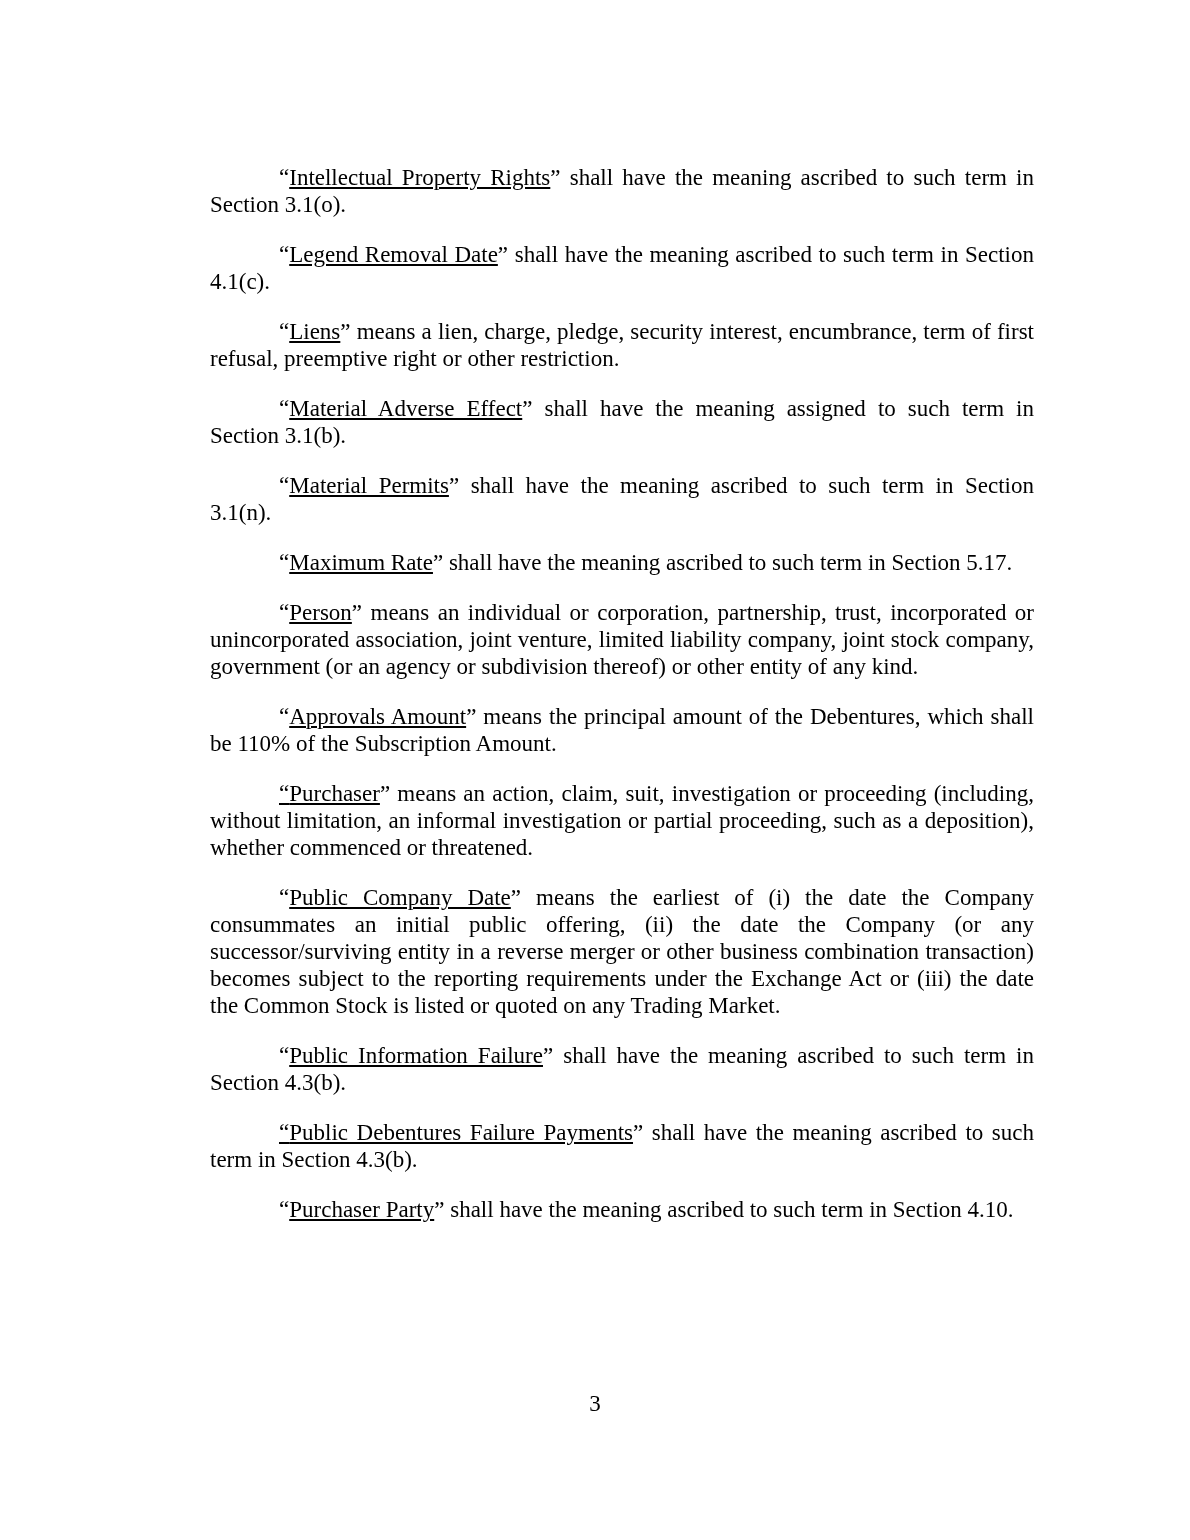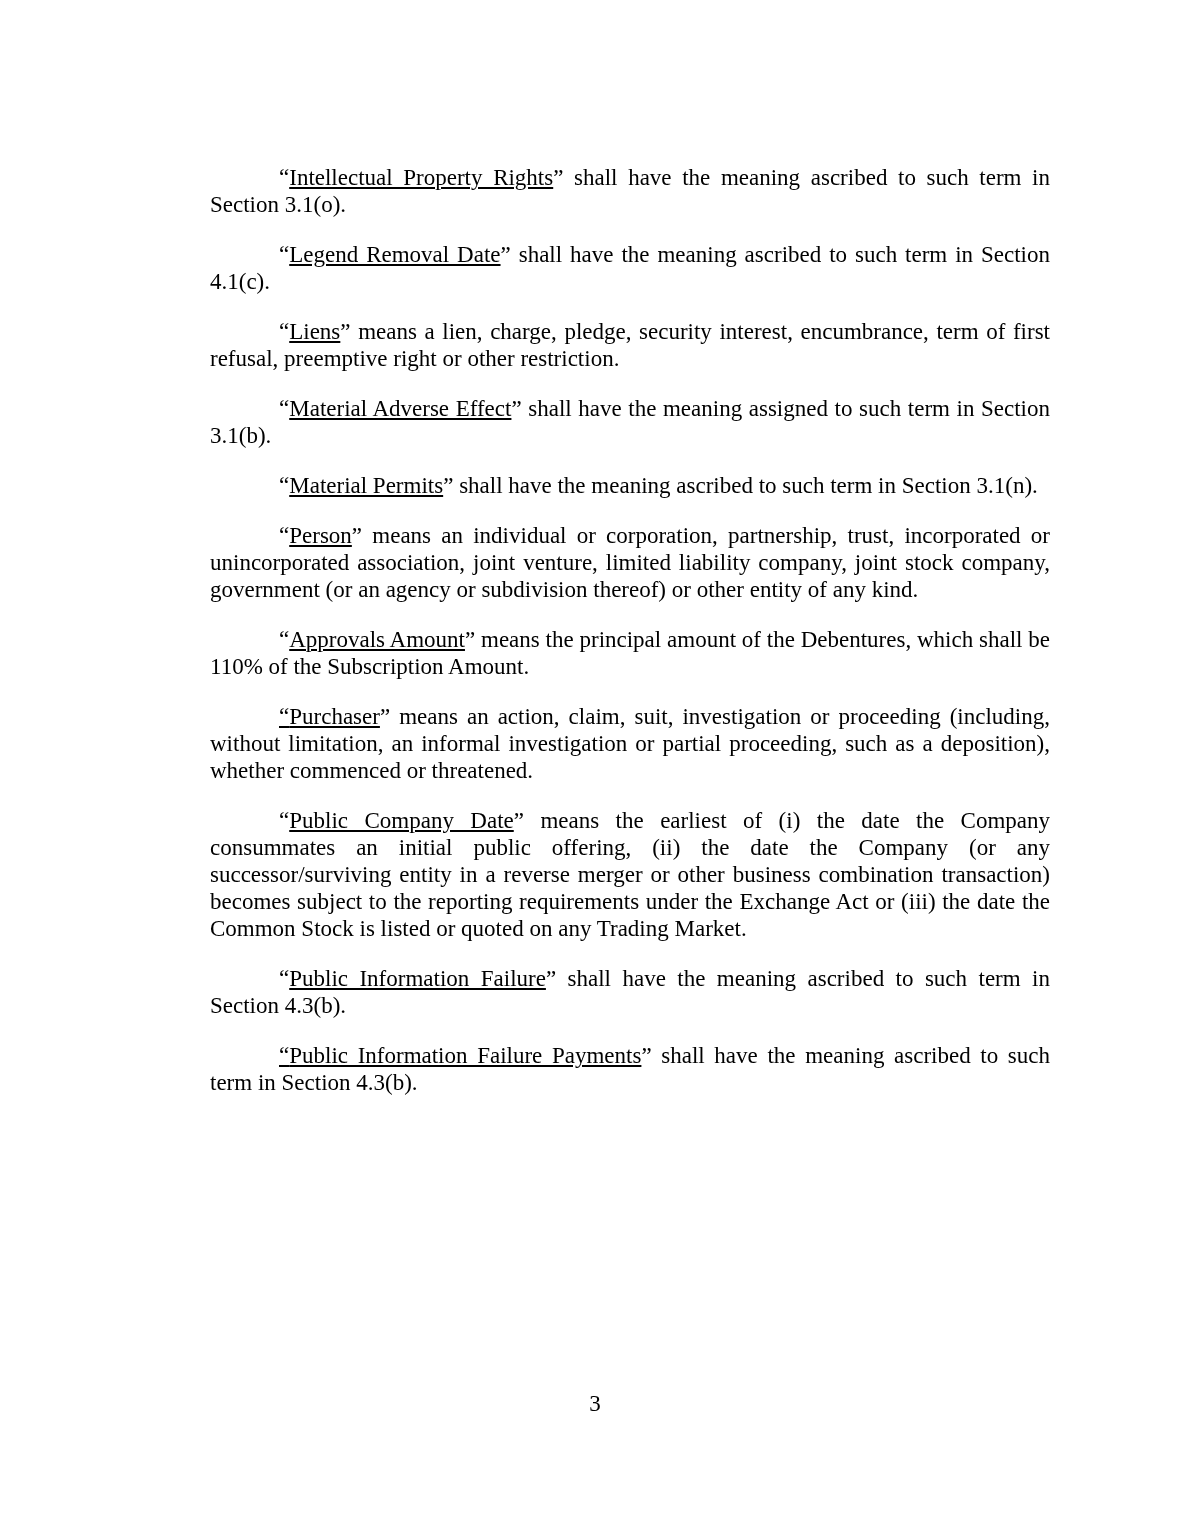--- a/index.html
+++ b/index.html
@@ -17,21 +17,21 @@
     position: absolute;
     inset: 0;
     box-sizing: border-box;
     padding: 164px 140px 0 210px;
     font-family: "Liberation Serif", serif;
     font-size: 23px;
     line-height: 27px;
     color: #000000;
   }
   p.para {
-    margin: 0 0 23px 0;
+    margin: 0 16px 23px 0;
     text-indent: 69px;
     text-align: justify;
   }
   .term, .u {
     text-decoration: underline;
     text-decoration-thickness: 1.5px;
     text-underline-offset: 2px;
   }
   .footer {
     position: absolute;
@@ -53,33 +53,35 @@
   <p class="para"><span class="oq">“</span><span class="term">Intellectual Property Rights</span><span class="cq">”</span><span class="rest"> shall have the meaning ascribed to such term in Section 3.1(o).</span></p>
 
   <p class="para"><span class="oq">“</span><span class="term">Legend Removal Date</span><span class="cq">”</span><span class="rest"> shall have the meaning ascribed to such term in Section 4.1(c).</span></p>
 
   <p class="para"><span class="oq">“</span><span class="term">Liens</span><span class="cq">”</span><span class="rest"> means a lien, charge, pledge, security interest, encumbrance, term of first refusal, preemptive right or other restriction.</span></p>
 
   <p class="para"><span class="oq">“</span><span class="term">Material Adverse Effect</span><span class="cq">”</span><span class="rest"> shall have the meaning assigned to such term in Section 3.1(b).</span></p>
 
   <p class="para"><span class="oq">“</span><span class="term">Material Permits</span><span class="cq">”</span><span class="rest"> shall have the meaning ascribed to such term in Section 3.1(n).</span></p>
 
+  <p class="para"><span class="oq">“</span><span class="term">Maximum Rate</span><span class="cq">”</span><span class="rest"> shall have the meaning ascribed to such term in Section 5.17.</span></p>
 
 
   <p class="para"><span class="oq">“</span><span class="term">Person</span><span class="cq">”</span><span class="rest"> means an individual or corporation, partnership, trust, incorporated or unincorporated association, joint venture, limited liability company, joint stock company, government (or an agency or subdivision thereof) or other entity of any kind.</span></p>
 
   <p class="para"><span class="oq">“</span><span class="term">Approvals Amount</span><span class="cq">”</span><span class="rest"> means the principal amount of the Debentures, which shall be 110% of the Subscription Amount.</span></p>
 
   <p class="para"><span class="oq u">“</span><span class="term">Purchaser</span><span class="cq">”</span><span class="rest"> means an action, claim, suit, investigation or proceeding (including, without limitation, an informal investigation or partial proceeding, such as a deposition), whether commenced or threatened.</span></p>
 
   <p class="para"><span class="oq">“</span><span class="term">Public Company Date</span><span class="cq">”</span><span class="rest"> means the earliest of (i) the date the Company consummates an initial public offering, (ii) the date the Company (or any successor/surviving entity in a reverse merger or other business combination transaction) becomes subject to the reporting requirements under the Exchange Act or (iii) the date the Common Stock is listed or quoted on any Trading Market.</span></p>
 
   <p class="para"><span class="oq">“</span><span class="term">Public Information Failure</span><span class="cq">”</span><span class="rest"> shall have the meaning ascribed to such term in Section 4.3(b).</span></p>
 
-  <p class="para"><span class="oq u">“</span><span class="term">Public Information Failure Payments</span><span class="cq">”</span><span class="rest"> shall have the meaning ascribed to such term in Section 4.3(b).</span></p>
+  <p class="para"><span class="oq u">“</span><span class="term">Public Debentures Failure Payments</span><span class="cq">”</span><span class="rest"> shall have the meaning ascribed to such term in Section 4.3(b).</span></p>
 
+  <p class="para"><span class="oq">“</span><span class="term">Purchaser Party</span><span class="cq">”</span><span class="rest"> shall have the meaning ascribed to such term in Section 4.10.</span></p>
 
 </div>
 </div>
 
 <div class="footer">
   <span>3</span>
 </div>
 
 </body></html>

